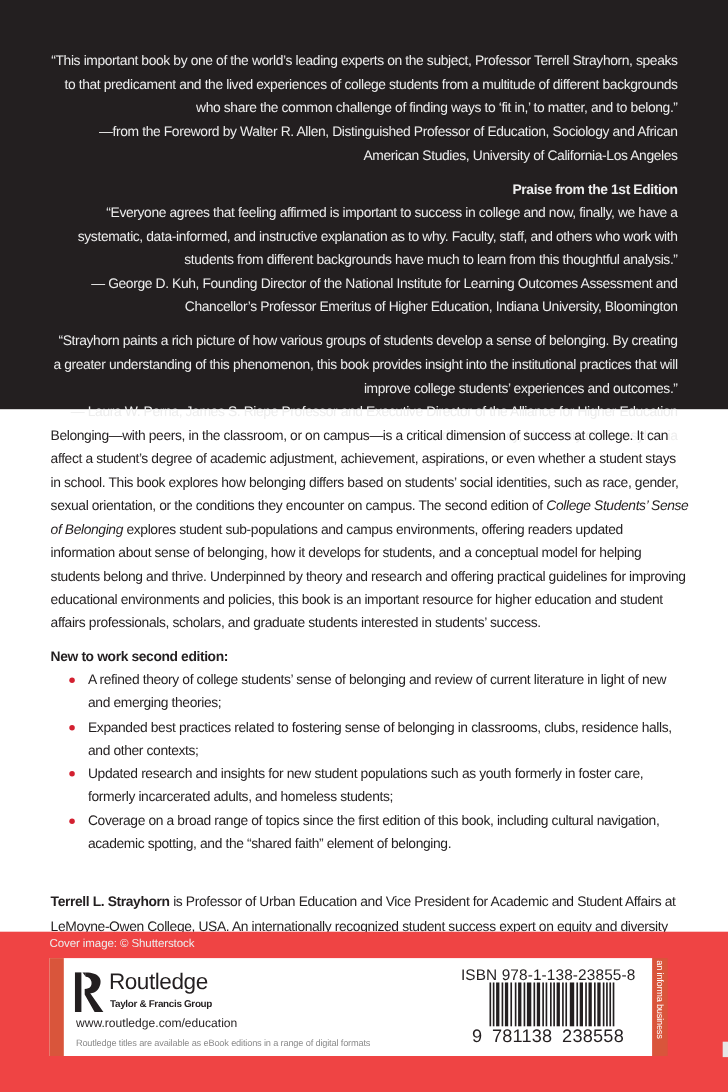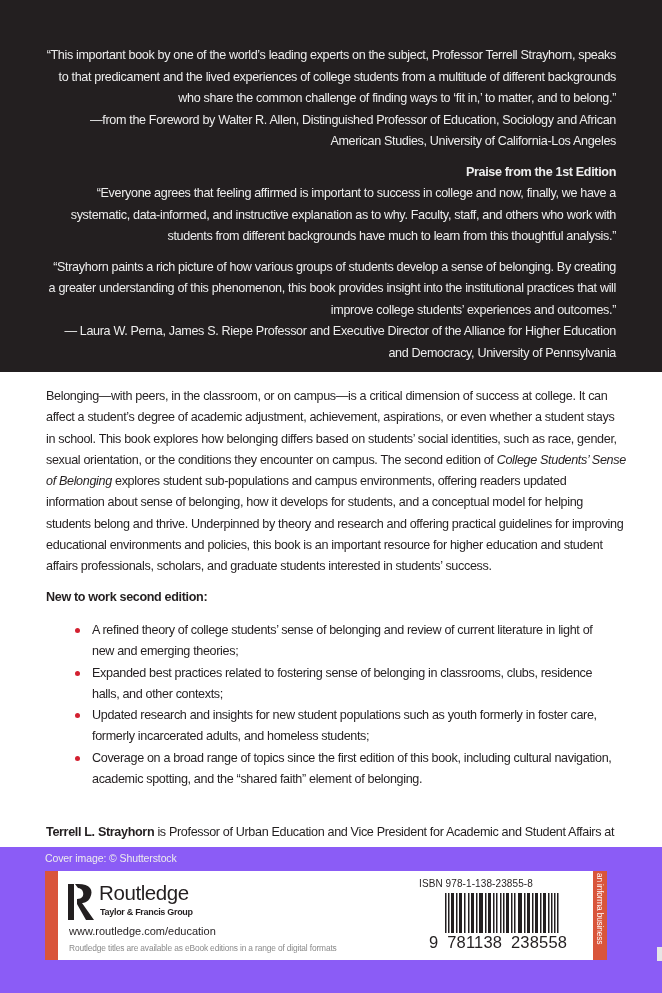--- a/index.html
+++ b/index.html
@@ -20,32 +20,32 @@
   .top .attr { }
   .top .heading { font-weight: bold; margin-top: 9px; }
   .top .gap { margin-top: 9px; }
   .mid {
     position: absolute; left: 46px; top: 386px; width: 580px;
     color: #231f20; font-size: 12.6px; line-height: 21.3px; letter-spacing: -0.35px;
   }
   .mid p { margin: 0; }
   .mid em { font-style: italic; }
   .new-heading { font-weight: bold; margin-top: 9px !important; }
-  ul.bullets { list-style: none; margin: 12px; padding: 0 0 0 34px; }
+  ul.bullets { list-style: none; margin: 0; padding: 0 0 0 34px; }
   ul.bullets li { position: relative; }
   ul.bullets li::before {
     content: ""; position: absolute; left: -17px; top: 8px;
     width: 5px; height: 5px; border-radius: 50%; background: #d32030;
   }
   .author { margin-top: 32px !important; }
   .author b { font-weight: bold; }
   .subject { margin-top: 12px !important; letter-spacing: 0; }
   .bottom {
     position: absolute; left: 0; top: 847px; width: 662px; height: 146px;
-    background: #8b5cf6;
+    background: #ef4444;
   }
   .credit {
     position: absolute; left: 45px; top: 5px; color: #ededed;
     font-size: 10.5px; letter-spacing: -0.1px;
   }
   .whitebox {
     position: absolute; left: 45px; top: 24px; width: 548px; height: 89px;
     background: #ffffff;
   }
   .strip-left {
@@ -60,21 +60,21 @@
   .brand-sub {
     position: absolute; left: 55px; top: 36px; font-size: 9px; font-weight: bold; color: #231f20; letter-spacing: -0.3px; text-align: right;
   }
   .url {
     position: absolute; left: 24px; top: 54px; font-size: 11px; color: #231f20;
   }
   .ebook {
     position: absolute; left: 24px; top: 72px; font-size: 8.4px; color: #8a8a8a; letter-spacing: -0.15px;
   }
   .isbn {
-    position: absolute; left: 374px; top: 7px; font-size: 10px; color: #231f20; letter-spacing: 0.1px;
+    position: absolute; left: 374px; top: 7px; font-size: 14px; color: #231f20; letter-spacing: 0.1px;
   }
   .barcode {
     position: absolute; left: 390px; top: 22px; width: 140px; height: 58px;
   }
   .strip-right {
     position: absolute; left: 593px; top: 24px; width: 14px; height: 89px; background: #d9553b;
   }
   .strip-right span {
     position: absolute; left: 2px; top: 2px;
     writing-mode: vertical-rl; font-size: 8.4px; color: #ffffff; letter-spacing: -0.2px;
@@ -85,20 +85,21 @@
 </style>
 </head>
 <body>
 
 <div class="top">
   <div class="top-inner">
     <p>“This important book by one of the world’s leading experts on the subject, Professor Terrell Strayhorn, speaks to that predicament and the lived experiences of college students from a multitude of different backgrounds who share the common challenge of finding ways to ‘fit in,’ to matter, and to belong.”</p>
     <p class="attr">—from the Foreword by Walter R. Allen, Distinguished Professor of Education, Sociology and African American Studies, University of California-Los Angeles</p>
     <p class="heading">Praise from the 1st Edition</p>
     <p>“Everyone agrees that feeling affirmed is important to success in college and now, finally, we have a systematic, data-informed, and instructive explanation as to why. Faculty, staff, and others who work with students from different backgrounds have much to learn from this thoughtful analysis.”</p>
+    <p class="attr">— George D. Kuh, Founding Director of the National Institute for Learning Outcomes Assessment and Chancellor’s Professor Emeritus of Higher Education, Indiana University, Bloomington</p>
     <p class="gap">“Strayhorn paints a rich picture of how various groups of students develop a sense of belonging. By creating a greater understanding of this phenomenon, this book provides insight into the institutional practices that will improve college students’ experiences and outcomes.”</p>
     <p class="attr">— Laura W. Perna, James S. Riepe Professor and Executive Director of the Alliance for Higher Education and Democracy, University of Pennsylvania</p>
   </div>
 </div>
 
 <div class="mid">
   <p><span>Belonging—with peers, in the classroom, or on campus—is a critical dimension of success at college. It can affect a student’s degree of academic adjustment, achievement, aspirations, or even whether a student stays in school. This book explores how belonging differs based on students’ social identities, such as race, gender, sexual orientation, or the conditions they encounter on campus. The second edition of </span><em>College Students’ Sense of Belonging</em><span> explores student sub-populations and campus environments, offering readers updated information about sense of belonging, how it develops for students, and a conceptual model for helping students belong and thrive. Underpinned by theory and research and offering practical guidelines for improving educational environments and policies, this book is an important resource for higher education and student affairs professionals, scholars, and graduate students interested in students’ success.</span></p>
   <p class="new-heading">New to work second edition:</p>
   <ul class="bullets">
     <li>A refined theory of college students’ sense of belonging and review of current literature in light of new and emerging theories;</li>

